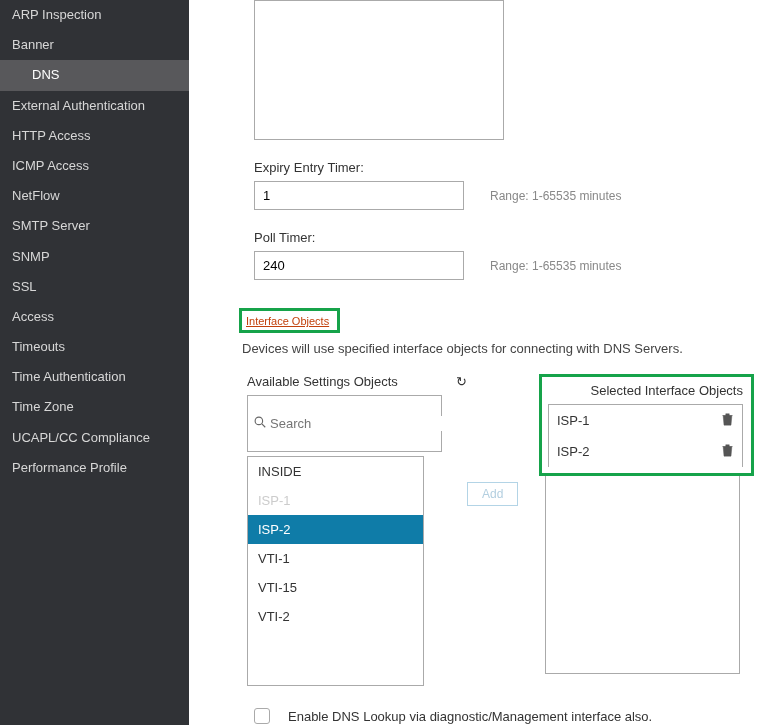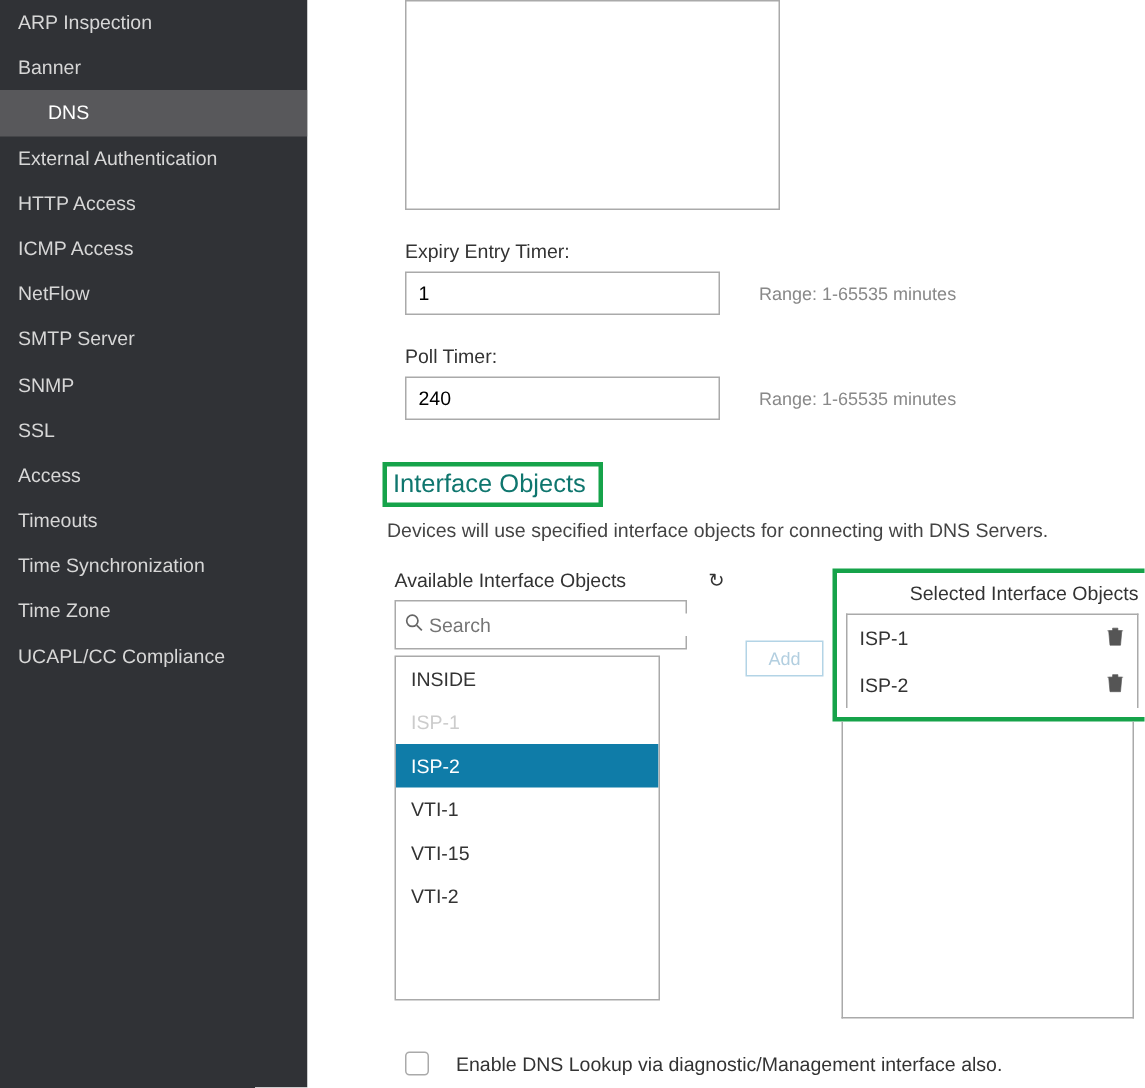--- a/index.html
+++ b/index.html
@@ -6,21 +6,21 @@
     body {
       font-family: Arial, sans-serif;
       font-size: 13px;
       color: #333;
       width: 763px;
       height: 725px;
       overflow: hidden;
       display: flex;
     }
     .sidebar {
-      width: 205px;
+      width: 189px;
       background: #303236;
       color: #d7d7d7;
       flex-shrink: 0;
     }
     .sidebar-item {
       padding: 6px 12px;
       cursor: pointer;
       font-size: 13px;
       line-height: 1.4;
     }
@@ -67,53 +67,54 @@
       color: #888;
       margin-left: 26px;
     }
     .section-label-wrap {
       margin-top: 28px;
       display: inline-block;
       border: 3px solid #16a34a;
       padding: 2px 8px 2px 4px;
     }
     .section-label {
-      font-size: 17px;
-      color: #0f766e;
+      font-size: 11px;
+      color: #c2410c;
+      text-decoration: underline;
     }
     .section-desc {
       font-size: 13px;
       color: #444;
       margin-top: 8px;
       margin-left: 3px;
     }
     .two-col {
       display: flex;
       margin-top: 18px;
       align-items: flex-start;
     }
     .col-left { width: 220px; margin-left: 8px; }
-    .col-mid { width: 80px; display: flex; align-items: center; justify-content: center; margin-top: 48px; }
+    .col-mid { width: 80px; display: flex; align-items: center; margin-top: 108px; }
     .col-right { flex: 1; position: relative; }
     .col-header {
       display: flex;
       justify-content: space-between;
       align-items: center;
       font-size: 13px;
       margin-bottom: 6px;
     }
     .refresh-icon {
       cursor: pointer;
       font-size: 13px;
     }
     .search-box {
       display: flex;
       align-items: center;
       border: 1px solid #aaa;
-      padding: 8px 6px;
+      padding: 20px 6px;
       width: 195px;
     }
     .search-box input {
       border: none;
       outline: none;
       font-size: 13px;
       flex: 1;
       margin-left: 4px;
     }
     .list-box {
@@ -189,23 +190,24 @@
   <div class="sidebar-item active">DNS</div>
   <div class="sidebar-item">External Authentication</div>
   <div class="sidebar-item">HTTP Access</div>
   <div class="sidebar-item">ICMP Access</div>
   <div class="sidebar-item">NetFlow</div>
   <div class="sidebar-item">SMTP Server</div>
   <div class="sidebar-item">SNMP</div>
   <div class="sidebar-item">SSL</div>
   <div class="sidebar-item">Access</div>
   <div class="sidebar-item">Timeouts</div>
-  <div class="sidebar-item">Time Synchronization</div>
+  <div class="sidebar-item">Time Authentication</div>
   <div class="sidebar-item">Time Zone</div>
   <div class="sidebar-item">UCAPL/CC Compliance</div>
+  <div class="sidebar-item">Performance Profile</div>
 </div>
 
 <div class="main">
   <div class="textarea-box"></div>
 
   <div class="field-row">
     <div class="field-label">Expiry Entry Timer:</div>
     <div class="field-input-row">
       <input class="text-input" type="text" value="1" style="">
       <span class="range-hint">Range: 1-65535 minutes</span>
@@ -221,21 +223,21 @@
   </div>
 
   <div class="section-label-wrap">
     <span class="section-label">Interface Objects</span>
   </div>
   <div class="section-desc">Devices will use specified interface objects for connecting with DNS Servers.</div>
 
   <div class="two-col">
     <div class="col-left">
       <div class="col-header">
-        <span>Available Interface Objects</span>
+        <span>Available Settings Objects</span>
         <span class="refresh-icon">↻</span>
       </div>
       <div class="search-box">
         <span>
           <svg width="12" height="12" viewBox="0 0 16 16">
               <circle cx="6.5" cy="6.5" r="5" fill="none" stroke="#666" stroke-width="1.5"></circle>
               <line x1="10.5" y1="10.5" x2="15" y2="15" stroke="#666" stroke-width="1.5"></line>
             </svg>
         </span>
         <input type="text" placeholder="Search" style="">

